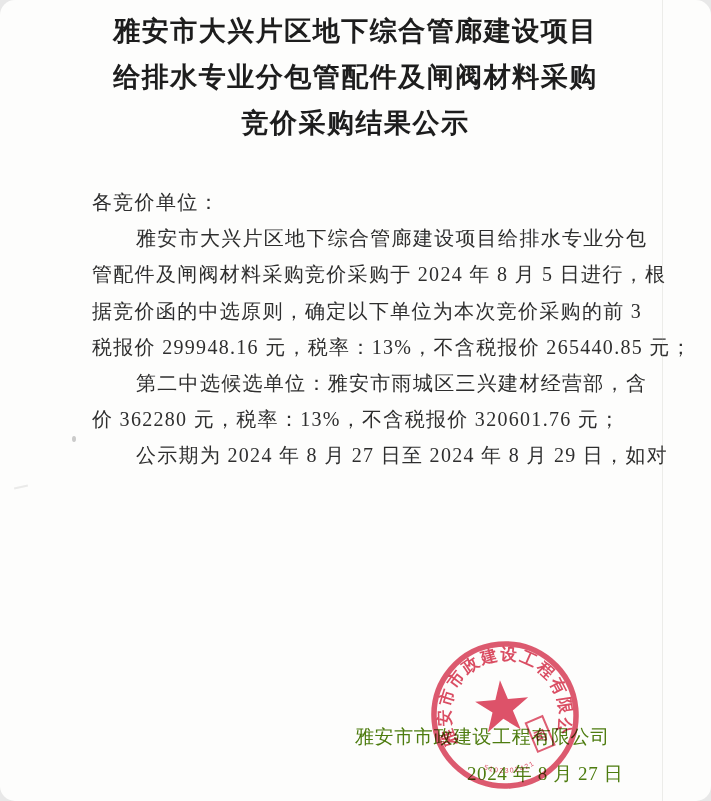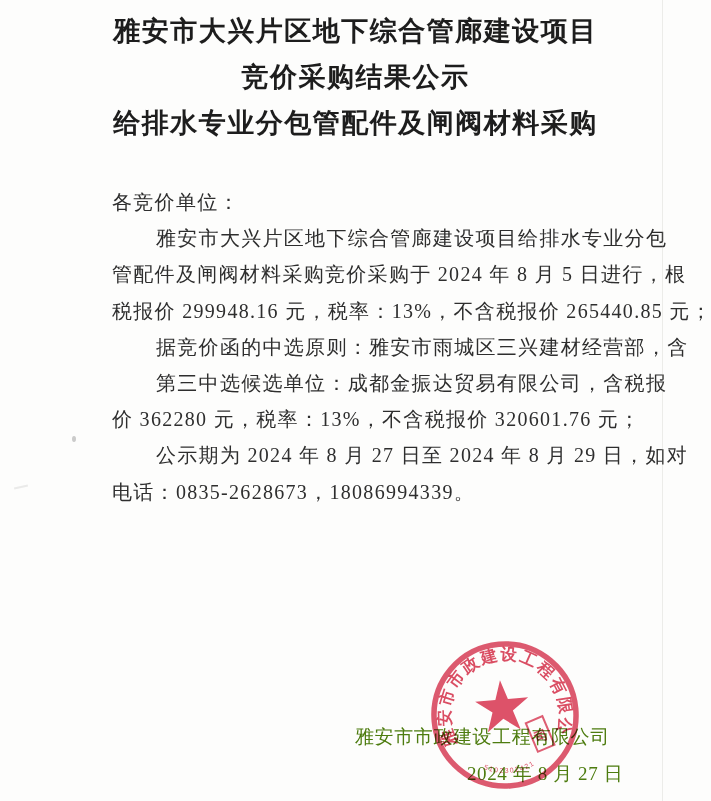--- a/index.html
+++ b/index.html
@@ -4,31 +4,32 @@
 <style>
   html,body { margin:0; padding:0; background:#e8e8e8; }
   .page {
     position:relative;
     width:711px; height:801px;
     margin:0 auto;
     background:#fdfdfc;
     font-family:"Liberation Serif","DejaVu Serif",serif;
     color:#2e2e2e;
     overflow:hidden;
+    border-radius:15px;
   }
   .title-block {
     position:absolute; top:8px; left:0; width:100%;
     text-align:center;
   }
   .title-line {
     font-size:27px; line-height:46px; font-weight:bold;
     color:#1d1d1d; letter-spacing:1.5px; white-space:nowrap;
   }
   .body-block {
-    position:absolute; top:184px; left:112px; width:516px;
+    position:absolute; top:184px; left:92px; width:516px;
   }
   .body-line {
     font-size:20px; line-height:36.2px; letter-spacing:1.3px;
     white-space:nowrap; color:#2e2e2e;
   }
   .body-line.indent { padding-left:44px; }
   .signature-block {
     position:absolute; top:724px; left:355px; width:280px;
     font-size:19px; letter-spacing:0.6px; color:#4d7c0f;
   }
@@ -53,34 +54,33 @@
     background:rgba(150,150,150,0.18); transform:rotate(-12deg);
   }
 </style>
 </head>
 <body>
 
 <div class="page">
 
   <div class="title-block">
     <div class="title-line">雅安市大兴片区地下综合管廊建设项目</div>
+    <div class="title-line">给排水专业分包管配件及闸阀材料采购</div>
     <div class="title-line">竞价采购结果公示</div>
-    <div class="title-line">给排水专业分包管配件及闸阀材料采购</div>
   </div>
 
   <div class="body-block">
     <div class="body-line">各竞价单位：</div>
     <div class="body-line indent">雅安市大兴片区地下综合管廊建设项目给排水专业分包</div>
     <div class="body-line">管配件及闸阀材料采购竞价采购于 2024 年 8 月 5 日进行，根</div>
+    <div class="body-line">据竞价函的中选原则，确定以下单位为本次竞价采购的前 3</div>
     <div class="body-line">税报价 299948.16 元，税率：13%，不含税报价 265440.85 元；</div>
-    <div class="body-line indent">据竞价函的中选原则：雅安市雨城区三兴建材经营部，含</div>
-    <div class="body-line indent">第三中选候选单位：成都金振达贸易有限公司，含税报</div>
+    <div class="body-line indent">第二中选候选单位：雅安市雨城区三兴建材经营部，含</div>
     <div class="body-line">价 362280 元，税率：13%，不含税报价 320601.76 元；</div>
     <div class="body-line indent">公示期为 2024 年 8 月 27 日至 2024 年 8 月 29 日，如对</div>
-    <div class="body-line">电话：0835-2628673，18086994339。</div>
   </div>
 
   <div class="signature-block">
     <div class="sig-company">雅安市市政建设工程有限公司</div>
     <div class="sig-date">2024 年 8 月 27 日</div>
   </div>
 
   <svg class="seal" viewBox="0 0 164 164" xmlns="http://www.w3.org/2000/svg">
     <defs>
       <path id="arcTop" d="M 31.2,101.2 A 55,55 0 1 1 130.8,101.2" fill="none"></path>

